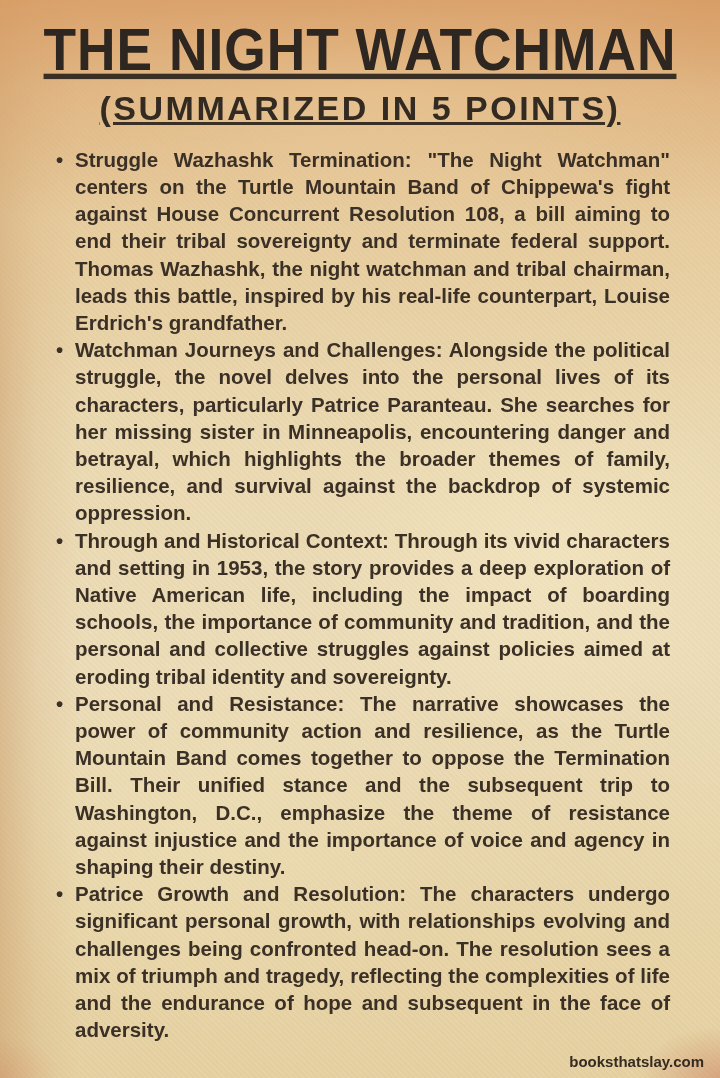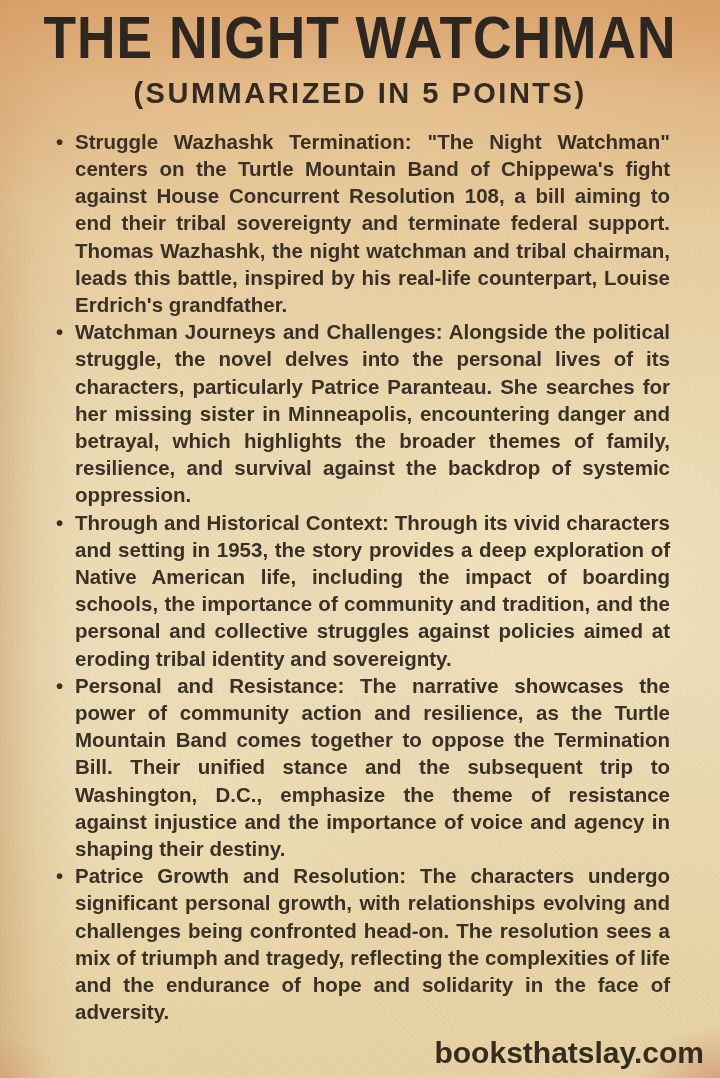--- a/index.html
+++ b/index.html
@@ -35,35 +35,36 @@
       
       radial-gradient(14% 6% at 100% 100%, rgba(186,84,62,0.35), rgba(186,84,62,0) 80%),
       
       radial-gradient(10% 5% at 0% 100%, rgba(200,110,85,0.25), rgba(200,110,85,0) 80%),
       
       repeating-linear-gradient(45deg, rgba(120,85,50,0.025) 0 2px, rgba(255,255,255,0.02) 2px 4px),
       
       linear-gradient(180deg, #e3bd8e 0%, #e8cfa3 22%, #ebdab2 42%, #ecddb8 62%, #e8d5a9 84%, #e6d1a2 100%);
   }
   .header {
-    padding-top: 10px;
+    padding-top: 22px;
     text-align: center;
+    text-decoration: underline;
   }
   .title {
     font-size: 55px;
     font-weight: bold;
     letter-spacing: 1px;
     line-height: 1.05;
     color: #2e2620;
     transform: scaleX(0.97) scaleY(1.08);
     transform-origin: 50% 50%;
   }
   .subtitle {
     margin-top: 9px;
-    font-size: 29px;
+    font-size: 34px;
     font-weight: bold;
     letter-spacing: 2.5px;
     color: #332a22;
   }
   .points {
     margin: 18px 0 0 0;
     padding: 0 50px 0 75px;
     list-style: none;
   }
   .point {
@@ -78,21 +79,21 @@
     position: absolute;
     left: -19px;
     top: 0;
     font-size: 20.5px;
     line-height: 27.2px;
   }
   .watermark {
     position: absolute;
     right: 16px;
     bottom: 8px;
-    font-size: 30px;
+    font-size: 15px;
     font-weight: bold;
     color: #352b21;
   }
 </style>
 </head>
 <body>
 
 <div class="page">
 
   <div class="header">
@@ -117,19 +118,19 @@
       <span>Through its vivid characters and setting in 1953, the story provides a deep exploration of Native American life, including the impact of boarding schools, the importance of community and tradition, and the personal and collective struggles against policies aimed at eroding tribal identity and sovereignty.</span>
     </li>
     <li class="point">
       <span class="dot">•</span>
       <span>Personal and Resistance:</span>
       <span>The narrative showcases the power of community action and resilience, as the Turtle Mountain Band comes together to oppose the Termination Bill. Their unified stance and the subsequent trip to Washington, D.C., emphasize the theme of resistance against injustice and the importance of voice and agency in shaping their destiny.</span>
     </li>
     <li class="point">
       <span class="dot">•</span>
       <span>Patrice Growth and Resolution:</span>
-      <span>The characters undergo significant personal growth, with relationships evolving and challenges being confronted head-on. The resolution sees a mix of triumph and tragedy, reflecting the complexities of life and the endurance of hope and solidarity in the face of adversity.</span>
+      <span>The characters undergo significant personal growth, with relationships evolving and challenges being confronted head-on. The resolution sees a mix of triumph and tragedy, reflecting the complexities of life and the endurance of hope and subsequent in the face of adversity.</span>
     </li>
   </ul>
 
   <div class="watermark">booksthatslay.com</div>
 
 </div>
 
 </body></html>

